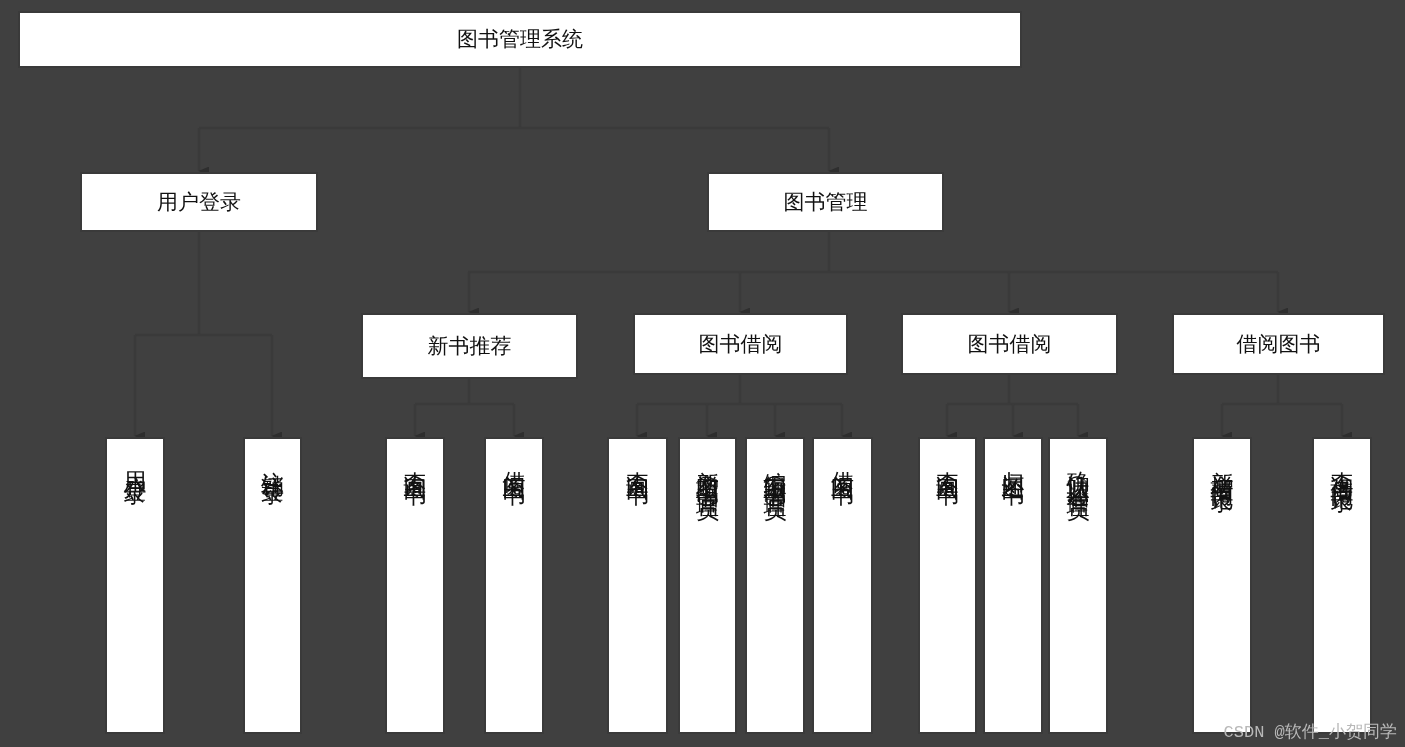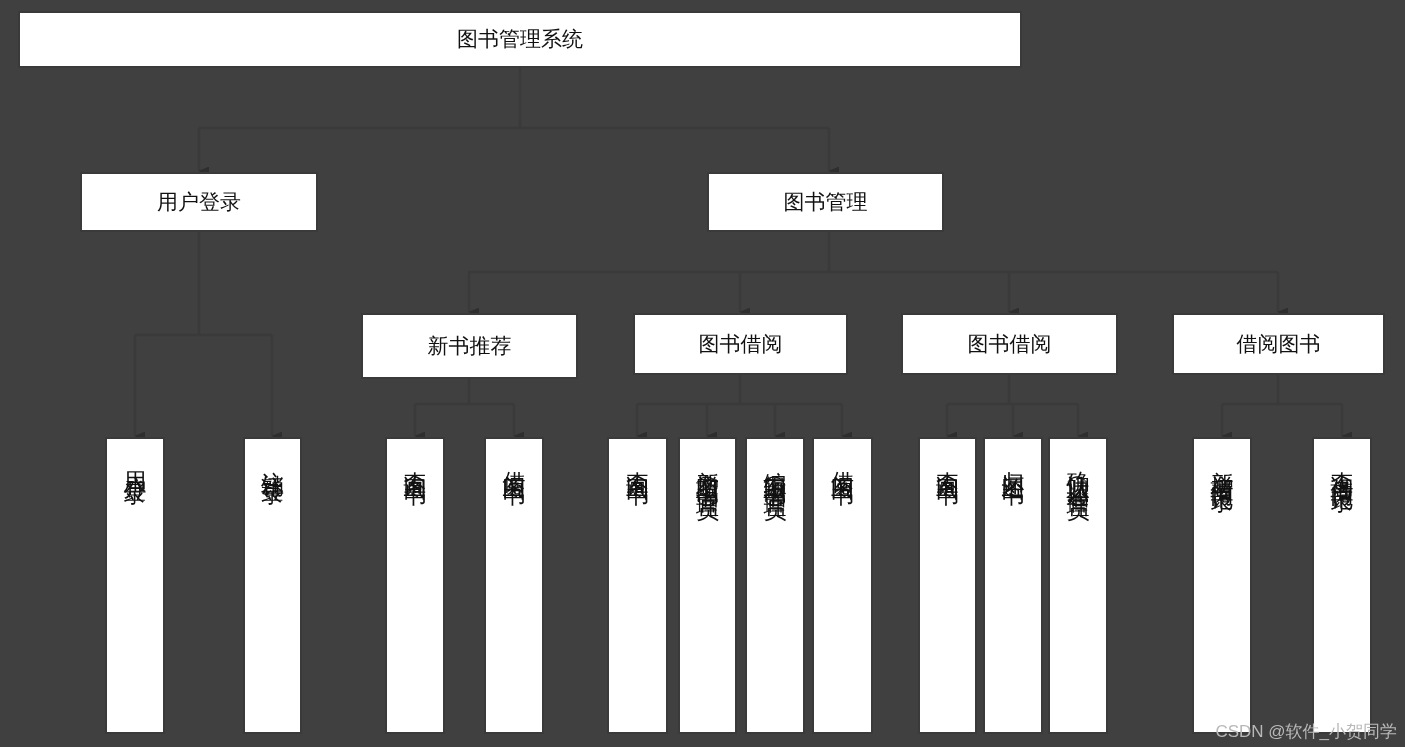--- a/index.html
+++ b/index.html
@@ -60,21 +60,21 @@
     line-height: 1;
   }
   .watermark {
     position: absolute;
     right: 8px;
     bottom: 4px;
     font-size: 17px;
     color: #b8b8b8;
     white-space: nowrap;
     z-index: 5;
-    font-family: Liberation Sans, sans-serif;
+    font-family: Liberation Mono, monospace;
   }
 </style>
 </head>
 <body>
 
 <div id="canvas">
 
   <svg id="edges" viewBox="0 0 1405 747" width="1405" height="747" xmlns="http://www.w3.org/2000/svg">
     <defs>
       <marker id="arrowhead" markerWidth="9" markerHeight="11" refX="4.5" refY="10.3" orient="auto" markerUnits="userSpaceOnUse">

